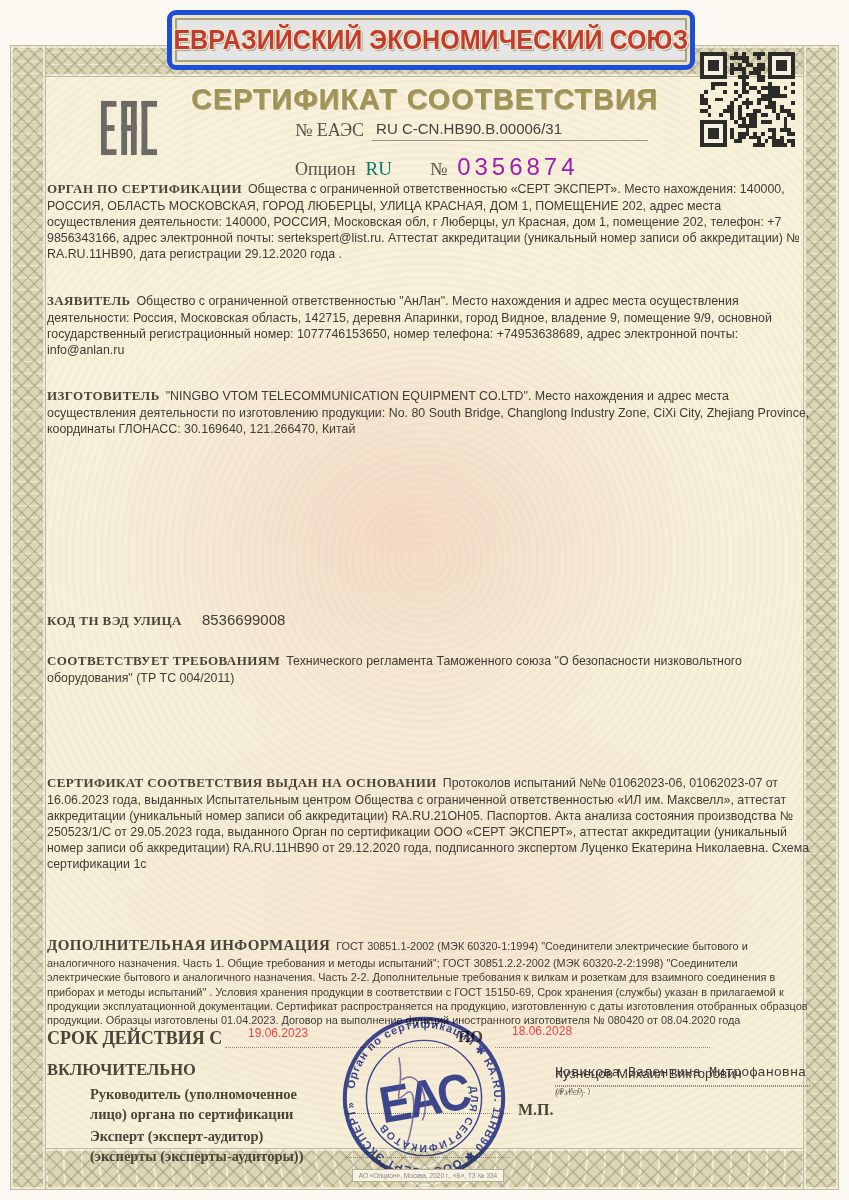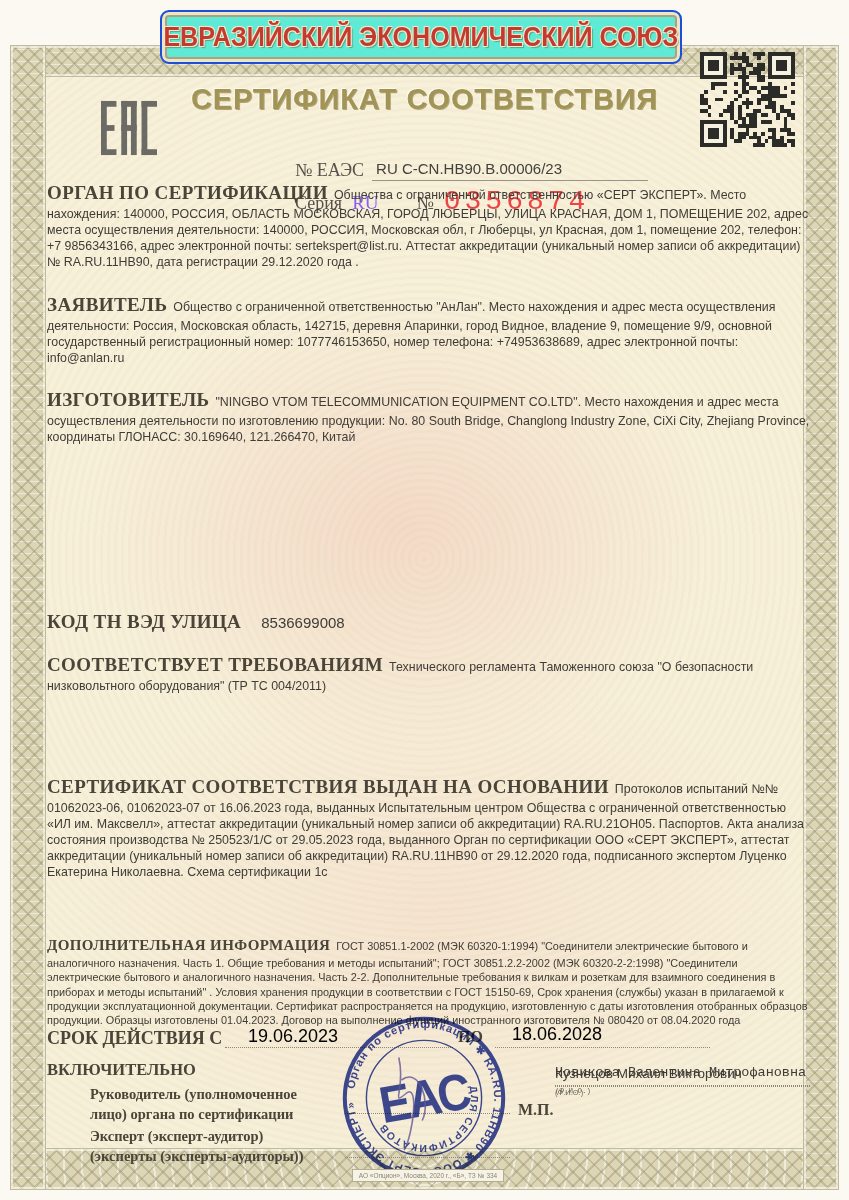--- a/index.html
+++ b/index.html
@@ -24,54 +24,54 @@
   
   .cert-bg{position:absolute;left:44px;top:75px;width:761px;height:1075px;z-index:0;
     background:
       radial-gradient(ellipse 430px 320px at 47% 42%, rgba(233,166,155,.30), rgba(233,166,155,0) 72%),
       radial-gradient(ellipse 520px 360px at 52% 78%, rgba(236,178,168,.20), rgba(236,178,168,0) 70%),
       repeating-radial-gradient(circle at 50% 45%, rgba(205,120,110,.045) 0 3px, transparent 3px 7px),
       linear-gradient(#f7f1da,#f6f0d8);}
   .paper-edge{position:absolute;inset:0;background:
       linear-gradient(180deg, rgba(255,255,255,.6), rgba(255,255,255,0) 4%),#fbf9f2;z-index:-1;}
   
-  .banner{position:absolute;left:160px;top:10px;width:518px;height:50px;z-index:3;
-    background:#5eead4;border-radius:9px;border:2px solid #1d4ed8;
+  .banner{position:absolute;left:167px;top:10px;width:518px;height:50px;z-index:3;
+    background:#e5e5e5;border-radius:9px;border:5px solid #1d4ed8;
     box-shadow: inset 0 0 0 3px #ece6c6, inset 0 0 0 5px #a9a382;
     display:flex;align-items:center;justify-content:center;}
   .banner-text{font-weight:bold;font-size:27px;letter-spacing:0px;color:#c23a30;
     transform:scaleX(.93);white-space:nowrap;
     text-shadow:1px 1px 0 #efe9c9,-1px -1px 0 #efe9c9,1px -1px 0 #efe9c9,-1px 1px 0 #efe9c9,2px 2px 1px rgba(90,80,40,.45);}
   .cert-title{position:absolute;left:0;top:82px;width:849px;text-align:center;z-index:2;
     font-weight:bold;font-size:30px;color:#a29455;transform:scaleX(.96);
     text-shadow:1px 1px 0 rgba(120,105,50,.55), -1px -1px 1px rgba(255,255,250,.8);
     letter-spacing:1px;white-space:nowrap;}
   .eac-logo{position:absolute;left:101px;top:100px;z-index:2;opacity:.82;}
   .qr{position:absolute;left:700px;top:52px;z-index:2;}
   .row-number{position:absolute;left:295px;top:120px;z-index:2;display:flex;align-items:flex-end;}
-  .lbl-serif{font-family:"Liberation Serif",serif;font-size:18px;color:#57524b;margin-top:40px;}
+  .lbl-serif{font-family:"Liberation Serif",serif;font-size:18px;color:#57524b;}
   .num-line{display:inline-block;border-bottom:1.5px solid #9a9486;min-width:268px;
     font-size:15px;color:#43413d;padding:0 4px 3px 4px;margin-left:8px;}
   .row-series{position:absolute;left:295px;top:153px;z-index:2;display:flex;align-items:baseline;gap:10px;}
-  .red{color:#8b5cf6;}
-  .serial{font-family:Liberation Mono, monospace;font-size:28px;letter-spacing:4px;color:#ef4444;}
+  .red{color:#0f766e;}
+  .serial{font-family:Liberation Sans, sans-serif;font-size:24px;letter-spacing:4px;color:#a21caf;}
   .series-ru{font-family:"Liberation Serif",serif;font-size:19px;}
   
   .sec{position:absolute;left:47px;width:763px;margin:0;font-size:12.4px;line-height:1.3;z-index:2;}
-  .sec .h{font-family:"Liberation Serif",serif;font-weight:bold;font-size:19px;color:#4a4439;
+  .sec .h{font-family:"Liberation Serif",serif;font-weight:bold;font-size:13px;color:#4a4439;
           letter-spacing:.4px;margin-right:6px;}
   .sec .b{white-space:pre-line;color:#3f3c37;}
   .sec-small{font-size:10.9px;line-height:1.32;}
   .sec-small .h{font-size:15px;}
   .code-val{font-size:15px;margin-left:14px;}
   
   .validity{position:absolute;left:47px;top:1028px;width:763px;z-index:2;}
   .validity .h{font-family:"Liberation Serif",serif;font-weight:bold;font-size:18px;color:#4a4439;}
   .vline{position:absolute;border-bottom:1px dotted #8d877a;height:1px;}
-  .vdate{position:absolute;font-size:18px;color:#000000;}
+  .vdate{position:absolute;font-size:12px;color:#ef4444;}
   .po{position:absolute;font-family:"Liberation Serif",serif;font-weight:bold;font-size:16px;color:#4a4439;}
   .incl{position:absolute;left:47px;top:1060px;font-family:"Liberation Serif",serif;font-weight:bold;
         font-size:16.5px;color:#4a4439;z-index:2;}
   
   .sig-label{position:absolute;left:90px;width:290px;font-family:"Liberation Serif",serif;
      font-weight:bold;font-size:14.5px;color:#4a4439;line-height:1.35;white-space:pre-line;z-index:2;}
   .mp{position:absolute;left:518px;top:1101px;font-family:"Liberation Serif",serif;font-weight:bold;
      font-size:16px;color:#4a4439;z-index:2;}
   .name-block{position:absolute;left:555px;width:255px;z-index:2;text-align:left;}
   .name{font-size:13.5px;color:#3f3c37;}
@@ -322,25 +322,25 @@
         <rect x="19" y="1" width="5" height="5" fill="#f6f2e2"></rect>
         <rect x="20" y="2" width="3" height="3" fill="#2b2b28"></rect>
         <rect x="0" y="18" width="7" height="7" fill="#2b2b28"></rect>
         <rect x="1" y="19" width="5" height="5" fill="#f6f2e2"></rect>
         <rect x="2" y="20" width="3" height="3" fill="#2b2b28"></rect>
       </svg>
   </div>
 
   <div class="row-number">
     <span class="lbl-serif">№ ЕАЭС</span>
-    <span class="num-line">RU C-CN.HB90.B.00006/23</span>
+    <span class="num-line">RU C-CN.HB90.B.00006/31</span>
   </div>
 
   <div class="row-series">
-    <span class="lbl-serif">Серия</span>
+    <span class="lbl-serif">Опцион</span>
     <span class="series-ru red">RU</span>
     <span class="lbl-serif" style="margin-left:28px;">№</span>
     <span class="serial">0356874</span>
   </div>
 
   <p class="sec" style="top:181px;">
     <span class="h">ОРГАН ПО СЕРТИФИКАЦИИ</span><span class="b">Общества с ограниченной ответственностью «СЕРТ ЭКСПЕРТ». Место нахождения: 140000, РОССИЯ, ОБЛАСТЬ МОСКОВСКАЯ, ГОРОД ЛЮБЕРЦЫ, УЛИЦА КРАСНАЯ, ДОМ 1, ПОМЕЩЕНИЕ 202, адрес места осуществления деятельности: 140000, РОССИЯ, Московская обл, г Люберцы, ул Красная, дом 1, помещение 202, телефон: +7 9856343166, адрес электронной почты: sertekspert@list.ru. Аттестат аккредитации (уникальный номер записи об аккредитации) № RA.RU.11НВ90, дата регистрации 29.12.2020 года .</span>
   </p>
 
   <p class="sec" style="top:293px;">

